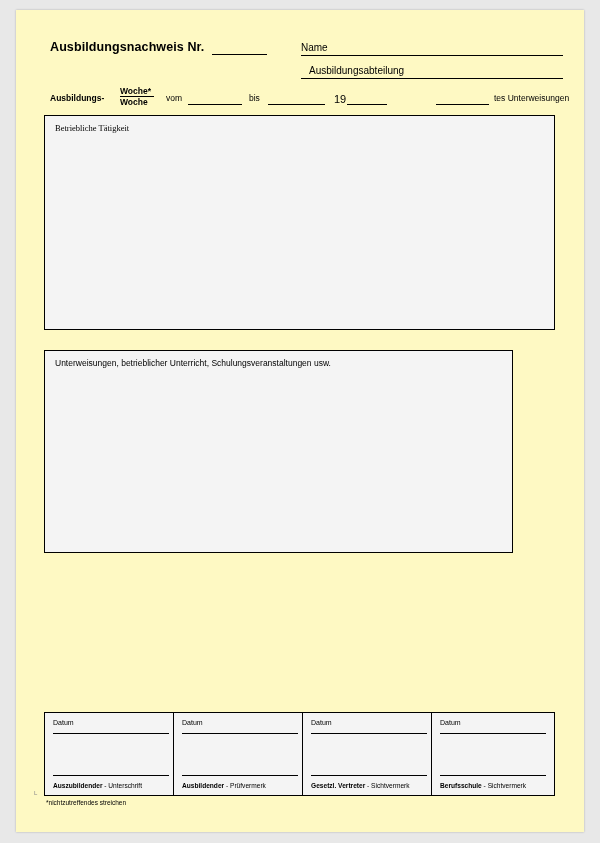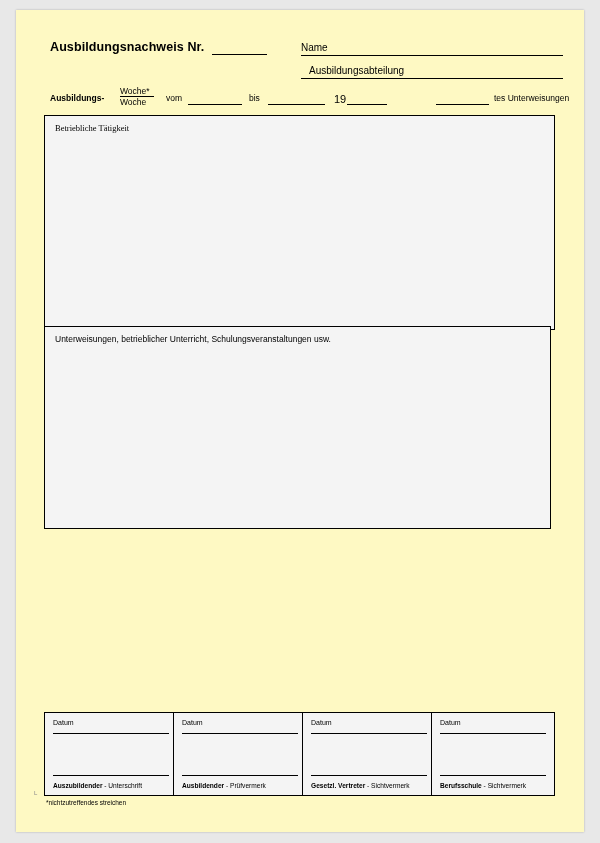--- a/index.html
+++ b/index.html
@@ -82,21 +82,21 @@
     left: 34px;
     top: 83px;
     font-size: 8.5px;
     font-weight: bold;
   }
   .woche-monat {
     position: absolute;
     left: 104px;
     top: 76px;
     font-size: 8.5px;
-    font-weight: normal;
+    font-weight: bold;
     line-height: 10px;
     text-align: left;
   }
   .woche-monat .divider {
     border-bottom: 1px solid #000;
     width: 34px;
   }
   .vom-label {
     position: absolute;
     left: 150px;
@@ -158,21 +158,21 @@
     box-sizing: border-box;
   }
   .box-label {
     position: absolute;
     left: 10px;
     top: 7px;
     font-size: 8.5px;
     color: #000;
   }
   #box-taetigkeit { left: 28px; top: 105px; width: 511px; height: 215px; font-family: Liberation Serif, serif; }
-  #box-unterweisungen { left: 28px; top: 316px; width: 507px; height: 203px; }
+  #box-unterweisungen { left: 28px; top: 340px; width: 469px; height: 203px; }
   #box-berufsschule { left: 28px; top: 527px; width: 511px; height: 170px; }
 
   
   .sig-row {
     position: absolute;
     left: 28px;
     top: 702px;
     width: 511px;
     height: 84px;
   }

